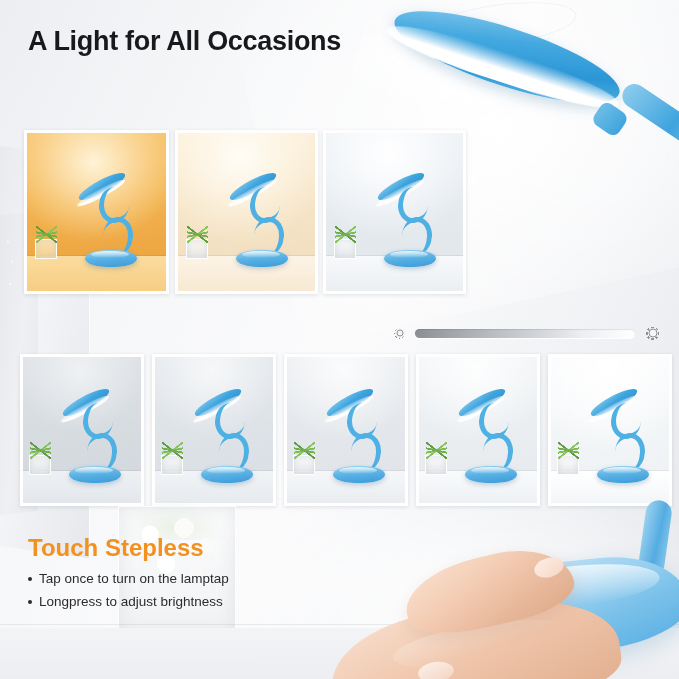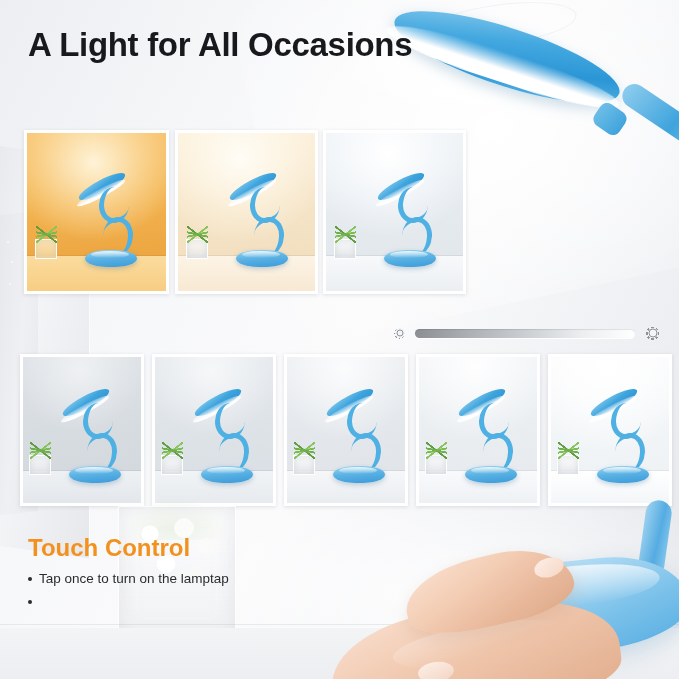--- a/index.html
+++ b/index.html
@@ -106,21 +106,21 @@
     position: absolute; left: 56px; top: 18px;
     width: 150px; height: 40px; border-radius: 50%;
     border: 1px solid rgba(180,190,200,.35);
     transform: rotate(-7deg);
     opacity: .5;
   }
 
   
   .title-main {
     position: absolute; left: 28px; top: 26px;
-    font-size: 33px; font-weight: 700; letter-spacing: -.3px;
+    font-size: 27px; font-weight: 700; letter-spacing: -.3px;
     color: #17191c;
   }
   .heading-orange {
     font-size: 22px; font-weight: 700; letter-spacing: -.2px;
     color: #f3911f;
     white-space: nowrap;
   }
   .h-color-temp { position: absolute; left: 22px; top: 88px; }
   .h-dimmable   { position: absolute; left: 28px; top: 318px; }
   .h-touch {
@@ -563,29 +563,30 @@
         <div class="base"></div>
         <div class="base-hi"></div>
       </div>
     </div>
   </div>
 
   <div class="vase-green"></div>
   <div class="vase"></div>
   <div class="vase-flowers"></div>
 
-  <div class="h-touch">Touch Control</div>
+  <div class="h-touch">Touch Stepless</div>
 
   <div class="bullets">
     <div class="bullet">
       <span class="dot"></span>
       <span>Tap once to turn on the lamptap</span>
     </div>
     <div class="bullet">
       <span class="dot"></span>
+      <span>Longpress to adjust brightness</span>
     </div>
   </div>
 
   <div class="desk-surface"></div>
   <div class="desk-line"></div>
 
   <div class="touch-neck"></div>
   <div class="touch-base"></div>
   <div class="touch-base-hi"></div>
   <div class="touch-sensor"></div>

